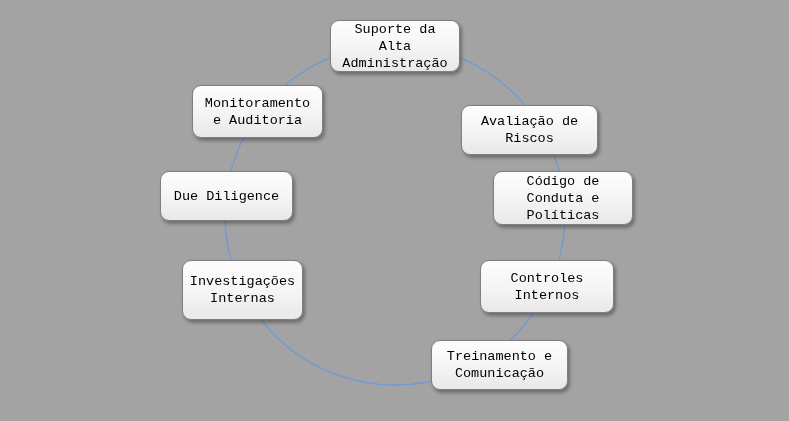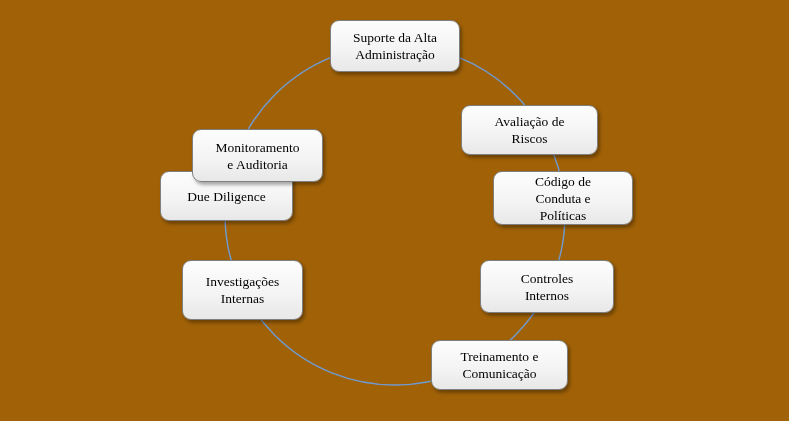--- a/index.html
+++ b/index.html
@@ -4,23 +4,23 @@
 <style>
   html, body {
     margin: 0;
     padding: 0;
     background: #ffffff;
   }
   .stage {
     position: relative;
     width: 789px;
     height: 421px;
-    background: #a16207;
+    background: #a3a3a3;
     overflow: hidden;
-    font-family: Liberation Serif, serif;
+    font-family: Liberation Mono, monospace;
   }
   .connector-svg {
     position: absolute;
     left: 0;
     top: 0;
     z-index: 0;
   }
   .node {
     position: absolute;
     z-index: 1;
@@ -72,18 +72,18 @@
     <span class="node-label">Treinamento e
 Comunicação</span>
   </div>
   <div class="node" style="left: 182px; top: 260px; width: 121px; height: 60px;">
     <span class="node-label">Investigações
 Internas</span>
   </div>
   <div class="node" style="left: 160px; top: 171px; width: 133px; height: 50px;">
     <span class="node-label">Due Diligence</span>
   </div>
-  <div class="node" style="left: 192px; top: 85px; width: 131px; height: 53px; margin-top: 44px;">
+  <div class="node" style="left: 192px; top: 85px; width: 131px; height: 53px;">
     <span class="node-label">Monitoramento
 e Auditoria</span>
   </div>
 
 </div>
 
 </body></html>

